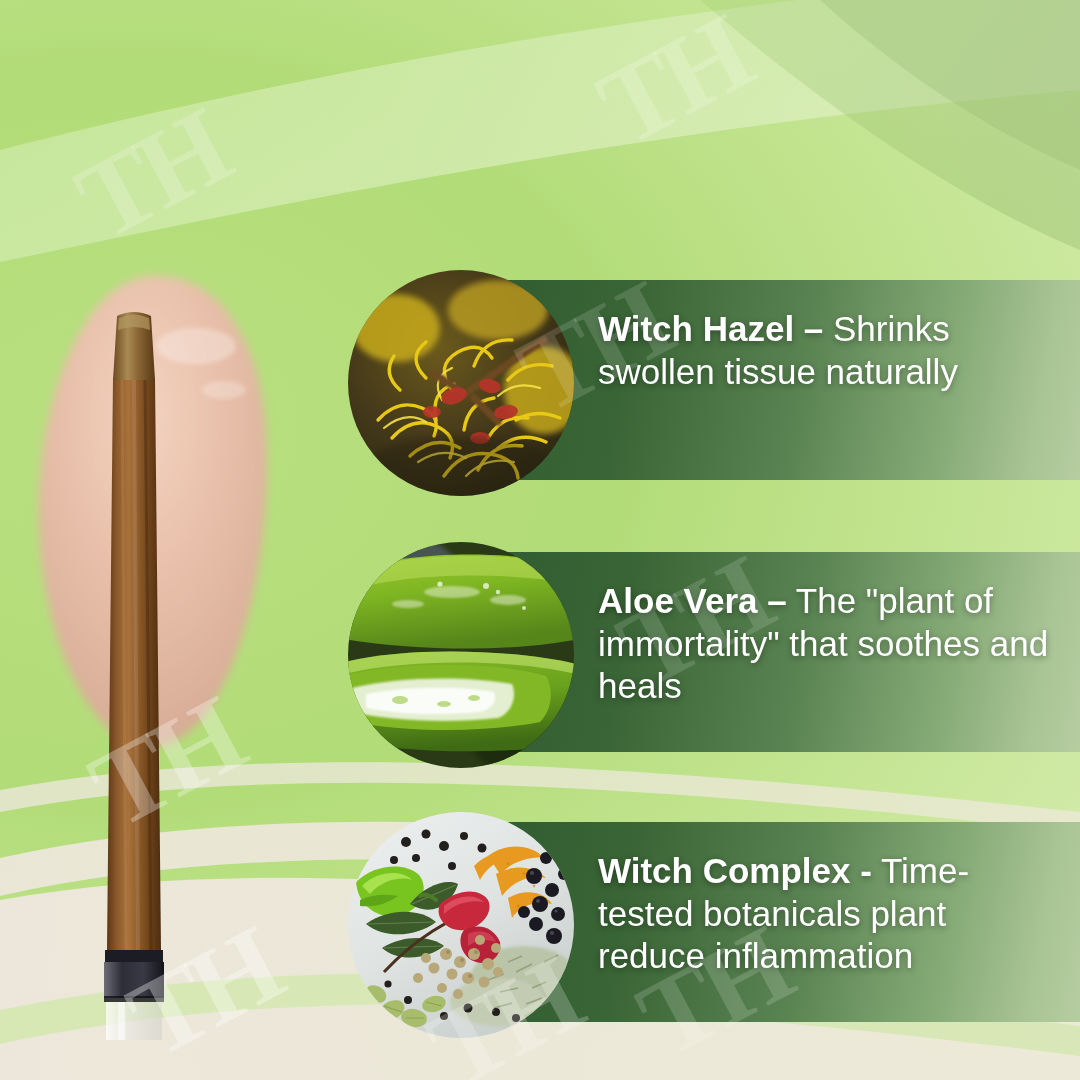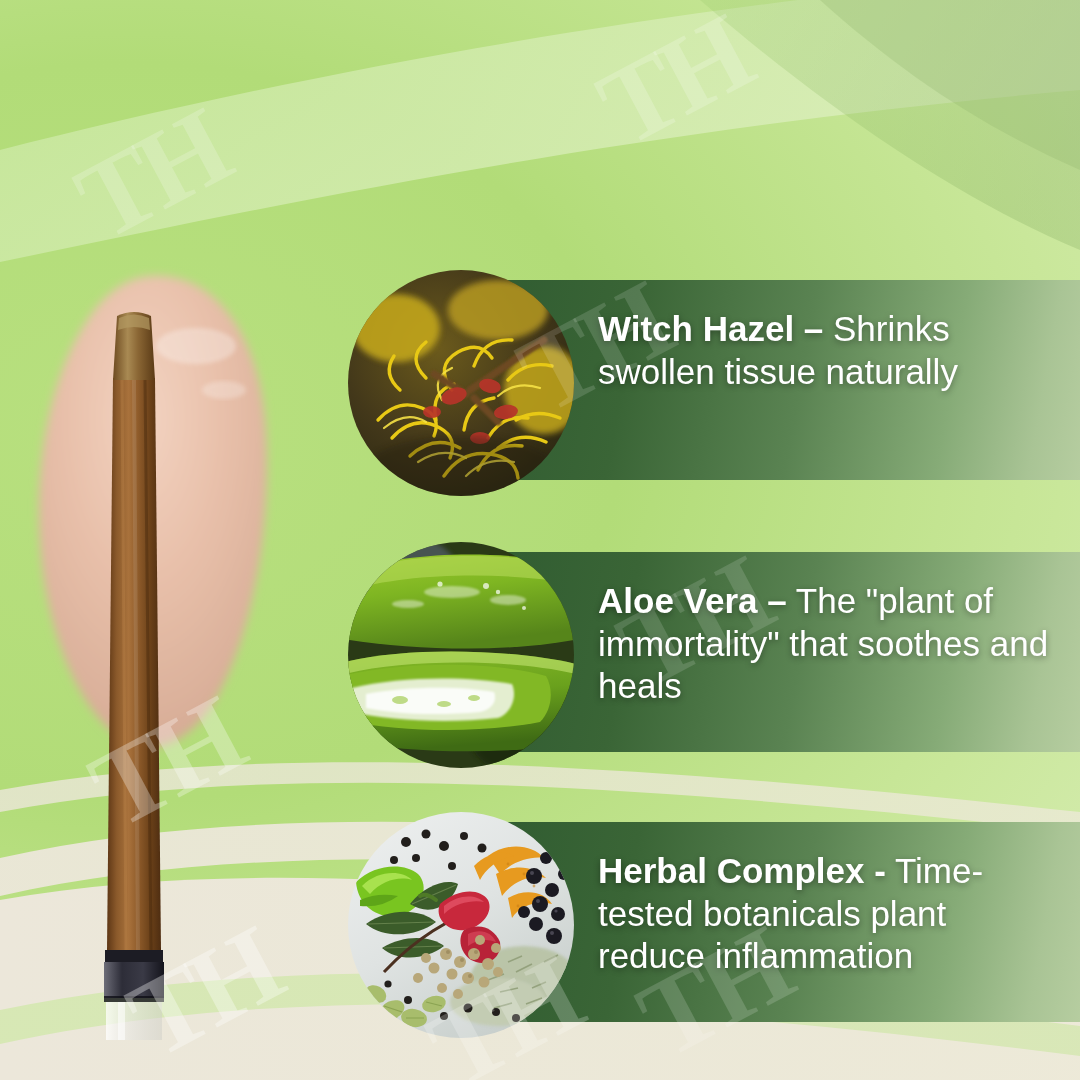--- a/index.html
+++ b/index.html
@@ -508,21 +508,21 @@
         </g>
         <g stroke="#87a04f" stroke-width="1.2" opacity=".9" fill="none">
           <path d="M36,194 L54,200"></path>
             <path d="M58,206 L76,206"></path>
           <path d="M78,190 L94,194"></path>
         </g>
       </svg>
     </div>
 
     <div class="copy">
-      <b>Herbal Complex -</b><span> Time-tested botanicals plant reduce inflammation</span>
+      <b>Witch Complex -</b><span> Time-tested botanicals plant reduce inflammation</span>
     </div>
   </div>
 
   <div class="wm wm-a">TH</div>
   <div class="wm wm-b">TH</div>
   <div class="wm wm-c">TH</div>
   <div class="wm wm-d">TH</div>
   <div class="wm wm-e">TH</div>
   <div class="wm wm-f">TH</div>
   <div class="wm wm-g">TH</div>

